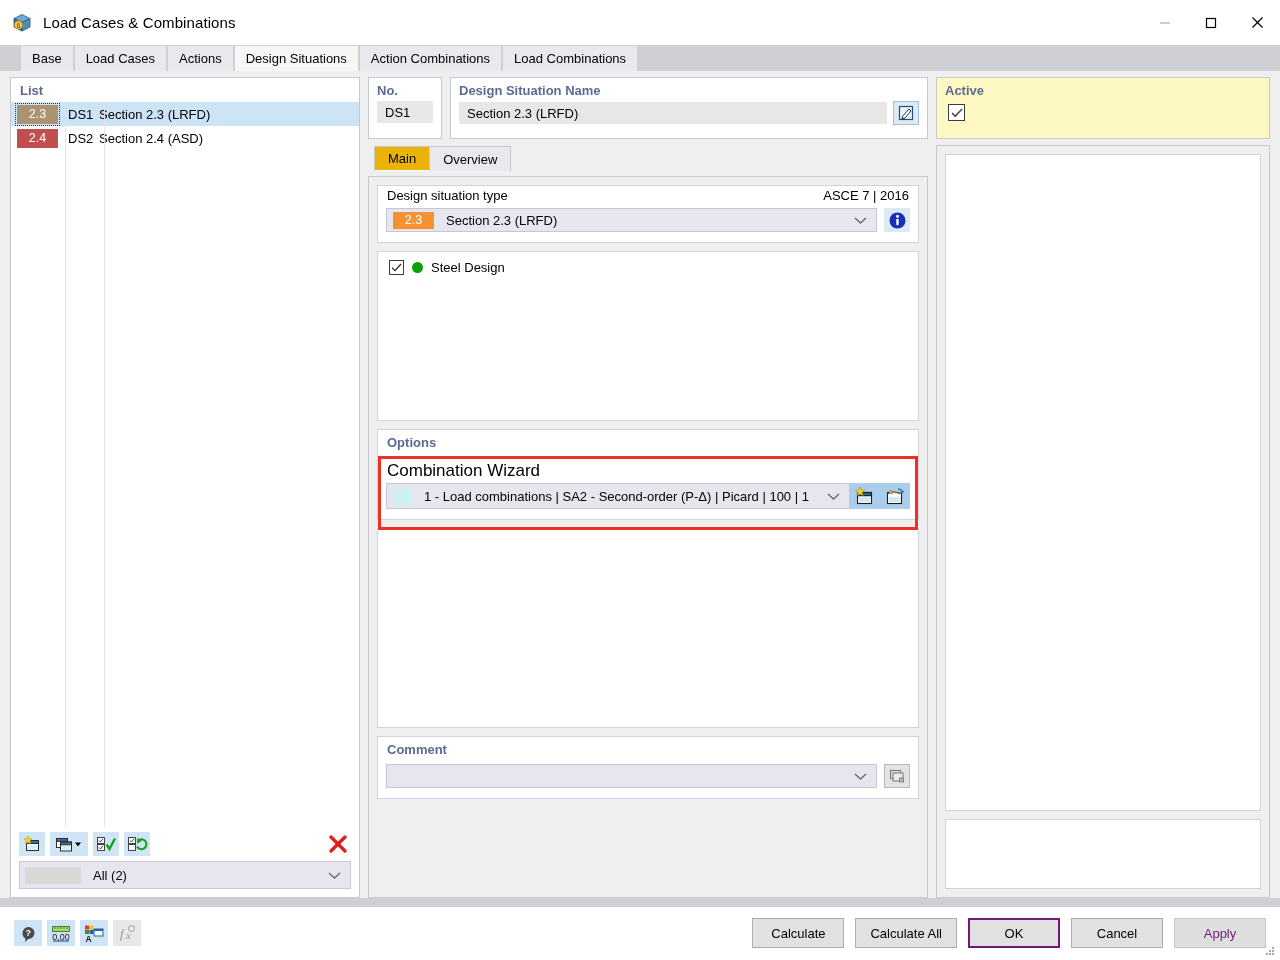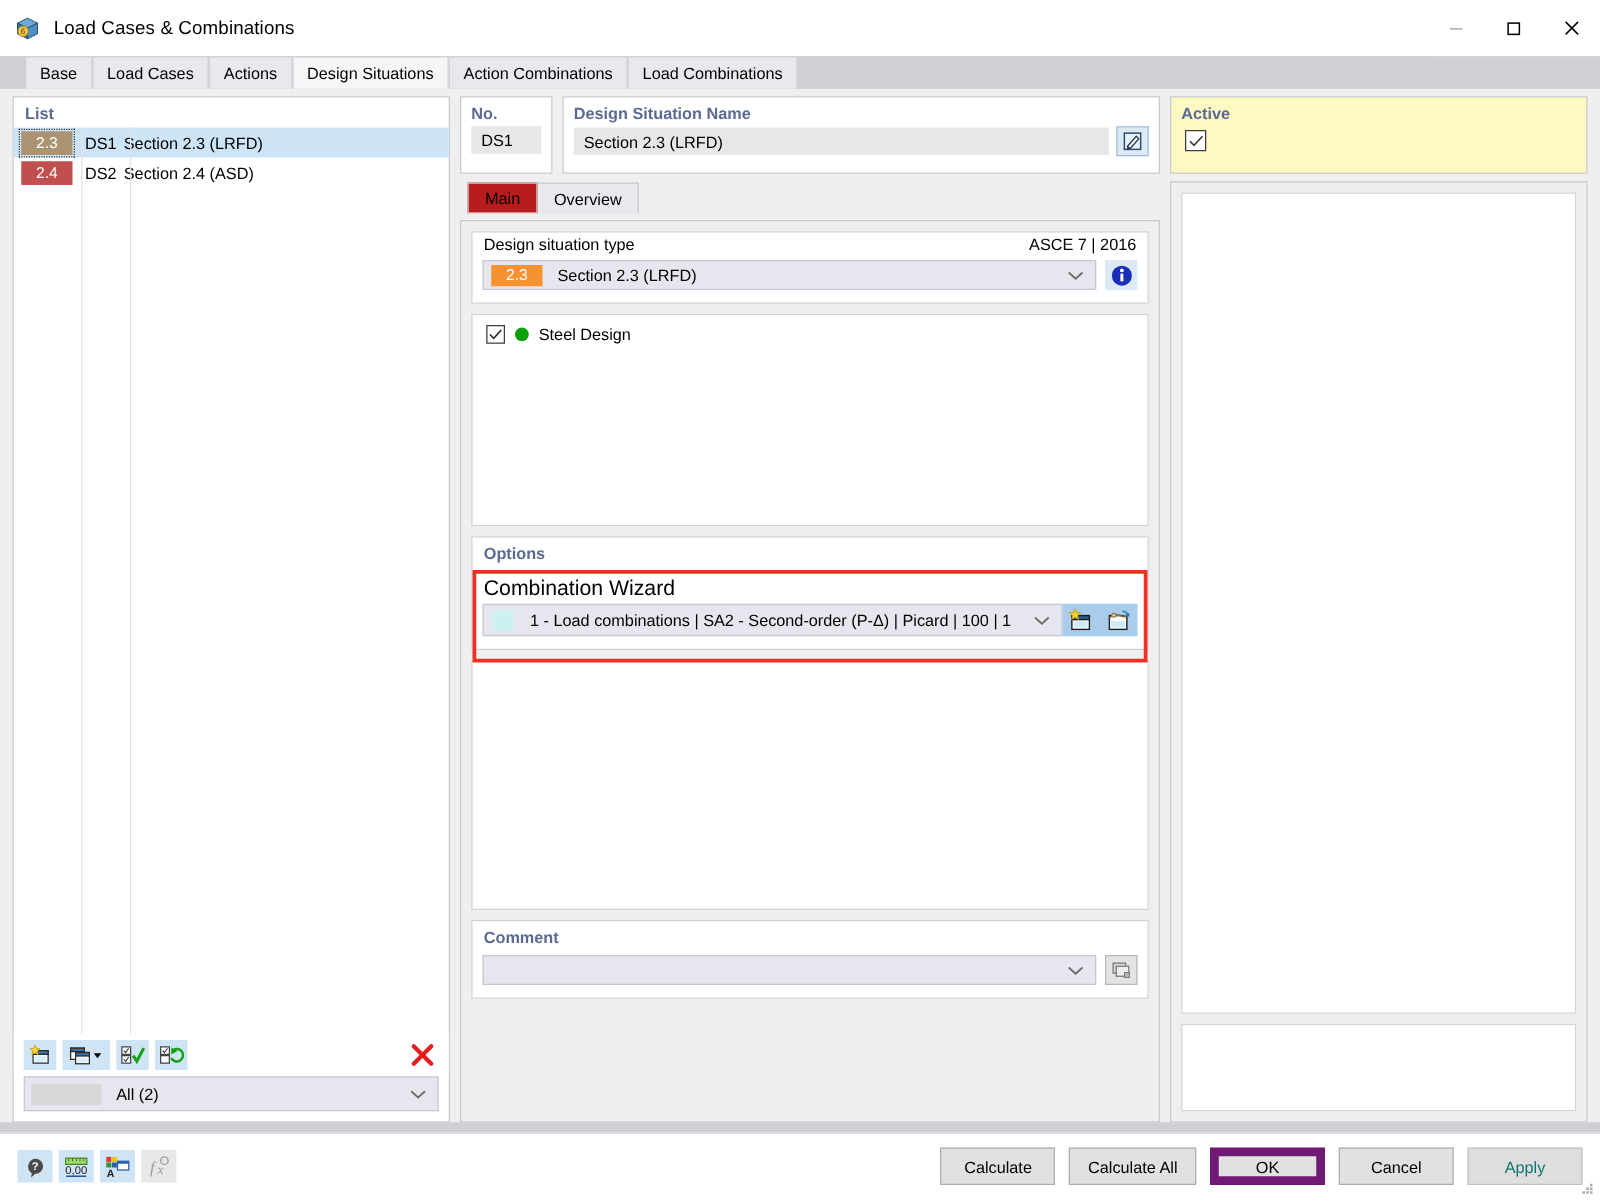--- a/index.html
+++ b/index.html
@@ -147,21 +147,21 @@
     display: flex; align-items: center; justify-content: center;
   }
 
   
   .subtabs { display: flex; align-items: flex-end; height: 26px; padding-left: 6px; }
   .subtab {
     height: 25px; padding: 0 13px; display: flex; align-items: center;
     font-size: 13px; background: #e9e9ed; border: 1px solid #c8c8d0; border-bottom: none;
     margin-right: -1px;
   }
-  .subtab.active { background: #b91c1c; border-bottom: 1px solid #ffffff; position: relative; z-index: 2; }
+  .subtab.active { background: #eab308; border-bottom: 1px solid #ffffff; position: relative; z-index: 2; }
 
   .tabcontent {
     flex: 1 1 auto; background: #efefef; border: 1px solid #c8c8d0;
     margin-top: -1px; padding: 8px; display: flex; flex-direction: column; gap: 8px;
     min-height: 0;
   }
 
   .section { background: #ffffff; border: 1px solid #d2d2da; }
   .section-title { font-weight: bold; color: #5b6a93; font-size: 13px; padding: 5px 9px 4px 9px; }
 
@@ -256,22 +256,22 @@
     display: flex; align-items: center; justify-content: center;
   }
   .foot-btn.disabled { background: #e8e8e8; }
   .foot-buttons { margin-left: auto; display: flex; gap: 11px; align-items: center; }
   .btn {
     height: 30px; min-width: 92px; padding: 0 14px;
     background: #e1e1e1; border: 1px solid #adadad;
     display: flex; align-items: center; justify-content: center;
     font-size: 13px; color: #000;
   }
-  .btn.primary { border: 7px solid #701a75; background: #e1e1e1; text-align: center; }
-  .btn.disabled { color: #0f766e; border-color: #c4c4c4; background: #dedede; }
+  .btn.primary { border: 2px solid #701a75; background: #e1e1e1; text-align: center; }
+  .btn.disabled { color: #701a75; border-color: #c4c4c4; background: #dedede; }
   .grip { position: absolute; right: 4px; bottom: 3px; width: 12px; height: 12px; }
   .strip-above-footer { flex: 0 0 8px; background: #cfcfd4; }
 </style>
 </head>
 <body>
 
 <div class="window">
 
   <div class="titlebar">
     <div class="title-icon">

